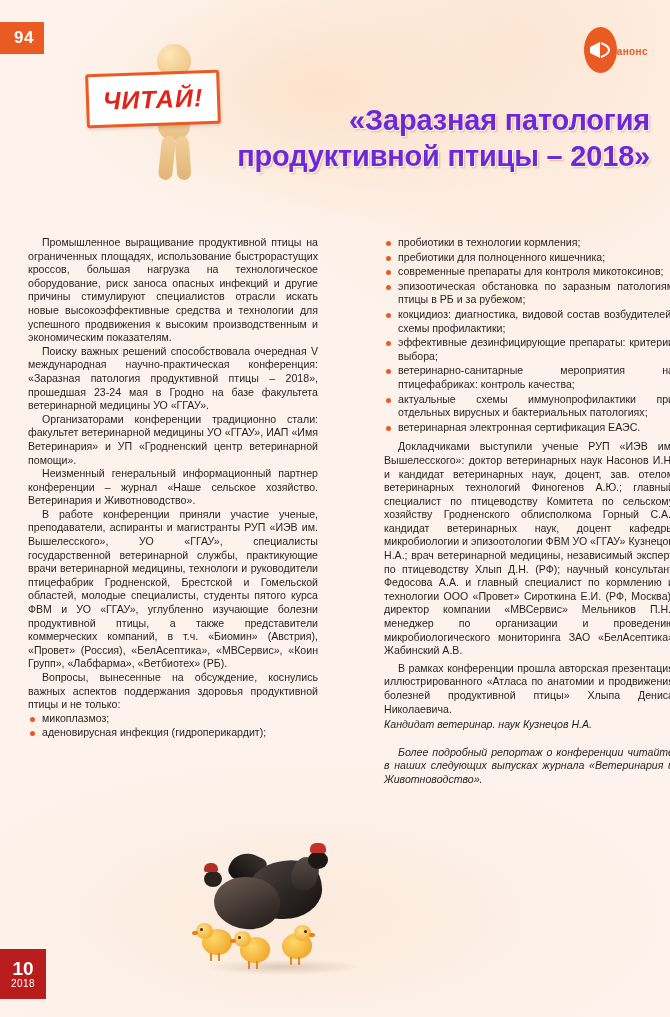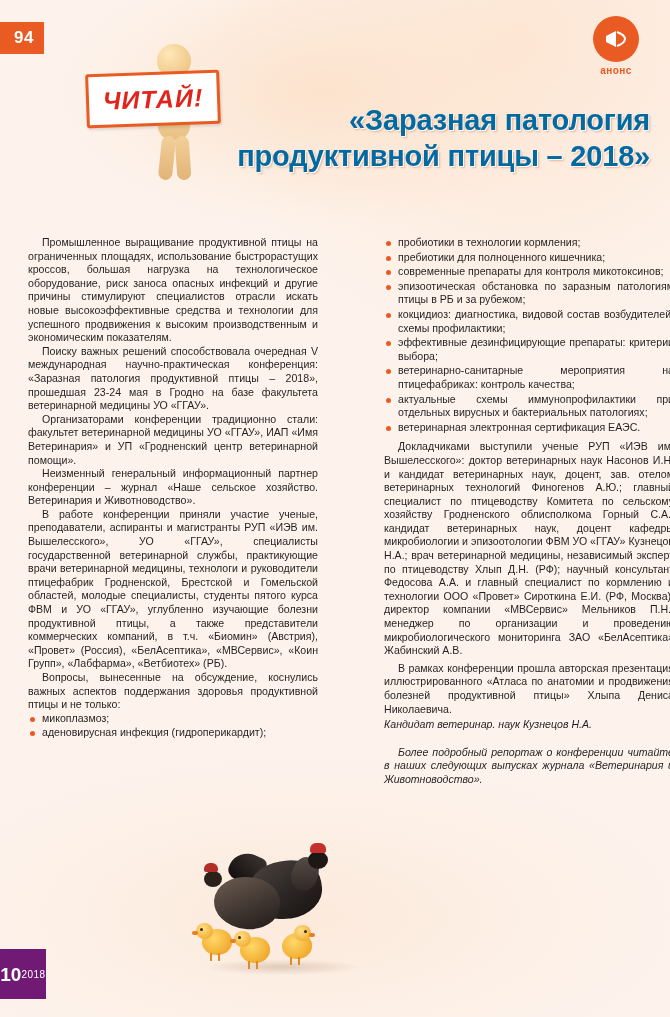--- a/index.html
+++ b/index.html
@@ -28,31 +28,31 @@
   
   .page-tab{
     position:absolute;left:0;top:22px;width:44px;height:32px;
     background:#e95b23;color:#fff;
     display:flex;align-items:center;justify-content:flex-start;
     padding-left:14px;box-sizing:border-box;
     font-size:17px;font-weight:bold;letter-spacing:.5px;
   }
   .issue-tab{
     position:absolute;left:0;bottom:18px;width:46px;height:50px;
-    background:#701a75;color:#fff;
-    display:flex;flex-direction:row;align-items:center;justify-content:center;
+    background:#b91c1c;color:#fff;
+    display:flex;flex-direction:column;align-items:center;justify-content:center;
     box-sizing:border-box;
   }
   .issue-tab .num{font-size:19px;font-weight:bold;line-height:19px;}
   .issue-tab .yr{font-size:10px;line-height:11px;letter-spacing:.5px;}
 
   
   .logo-badge{
     position:absolute;right:22px;top:16px;width:64px;height:68px;
-    display:flex;flex-direction:column;align-items:center;
+    display:flex;flex-direction:row;align-items:center;
   }
   .logo-circle{
     width:46px;height:46px;border-radius:50%;
     background:#e95b23;position:relative;
     display:flex;align-items:center;justify-content:center;
   }
   .logo-circle .mark{
     width:26px;height:22px;position:relative;
   }
   .logo-label{
@@ -93,21 +93,21 @@
   .fig-leg1{left:88px;transform:rotate(6deg);}
   .fig-leg2{left:104px;transform:rotate(-4deg);}
 
   
   .headline{
     position:absolute;left:150px;top:102px;width:500px;
     text-align:right;
   }
   .headline .ln{
     display:block;
-    font-size:29px;font-weight:bold;color:#0369a1;
+    font-size:29px;font-weight:bold;color:#6d28d9;
     line-height:36px;letter-spacing:-.2px;
     text-shadow:1px 1px 0 #fff, 2px 2px 2px rgba(180,90,40,.35);
   }
 
   
   .columns{
     position:absolute;left:28px;top:236px;width:614px;height:700px;
   }
   .col{
     position:absolute;top:0;width:290px;

